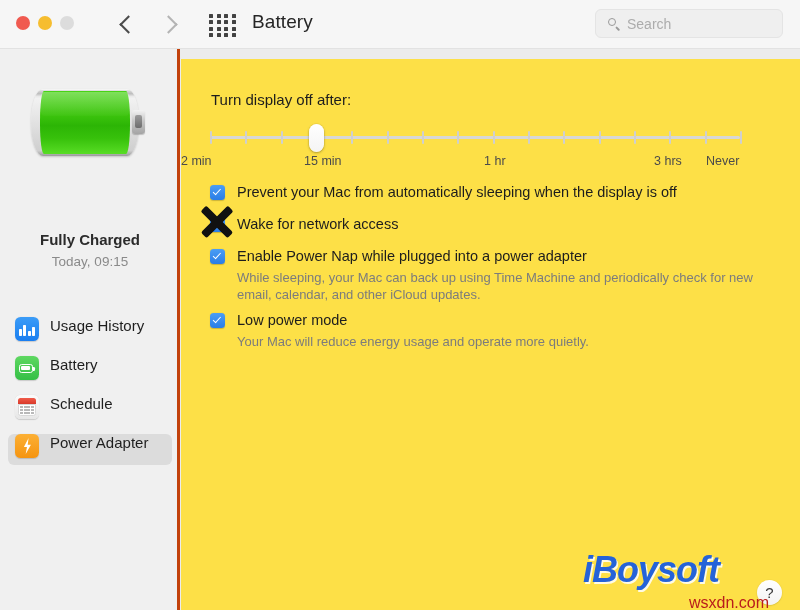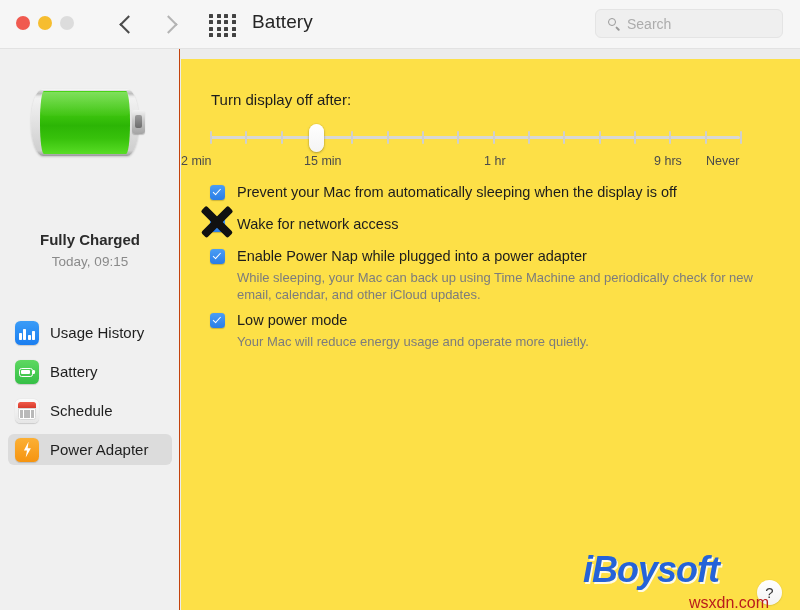--- a/index.html
+++ b/index.html
@@ -149,21 +149,21 @@
   }
   .search-input::placeholder { color: #acacac; }
 
   
   .sidebar {
     position: absolute;
     left: 0; top: 49px;
     width: 180px;
     height: 561px;
     background: #f0f0f0;
-    border-right: 1px solid #c2410c;
+    border-right: 3px solid #c2410c;
     box-sizing: border-box;
   }
   .battery-graphic {
     position: absolute;
     left: 31px; top: 40px;
     width: 118px;
     height: 67px;
   }
   .batt-body {
     position: absolute;
@@ -228,21 +228,20 @@
   }
 
   .nav-list {
     position: absolute;
     left: 0; top: 268px;
     width: 180px;
   }
   .nav-item {
     position: relative;
     display: flex;
-    align-items: center;
     height: 31px;
     margin: 0 8px 8px 8px;
     padding-left: 7px;
     border-radius: 6px;
     box-sizing: border-box;
   }
   .nav-item.selected { background: #dcdcdc; }
   .nav-label {
     margin-left: 11px;
     font-size: 15px;
@@ -634,21 +633,21 @@
           <div class="tick" style="left: 494.667px;"></div>
           <div class="tick" style="left: 530px;"></div>
         </div>
       <div class="slider-thumb" id="slider-thumb" style="left: 99px;"></div>
     </div>
 
     <div class="slider-labels" id="slider-labels">
         <span style="left: 0px;">2 min</span>
         <span style="left: 123px;">15 min</span>
         <span style="left: 303px;">1 hr</span>
-        <span style="left: 473px;">9 hrs</span>
+        <span style="left: 473px;">3 hrs</span>
         <span style="left: 525px;">Never</span>
       </div>
 
     <div class="opts">
 
       <div class="opt-row">
         <span class="cb"></span>
         <span class="opt-text">Prevent your Mac from automatically sleeping when the display is off</span>
       </div>
       <div class="spacer-8"></div>

